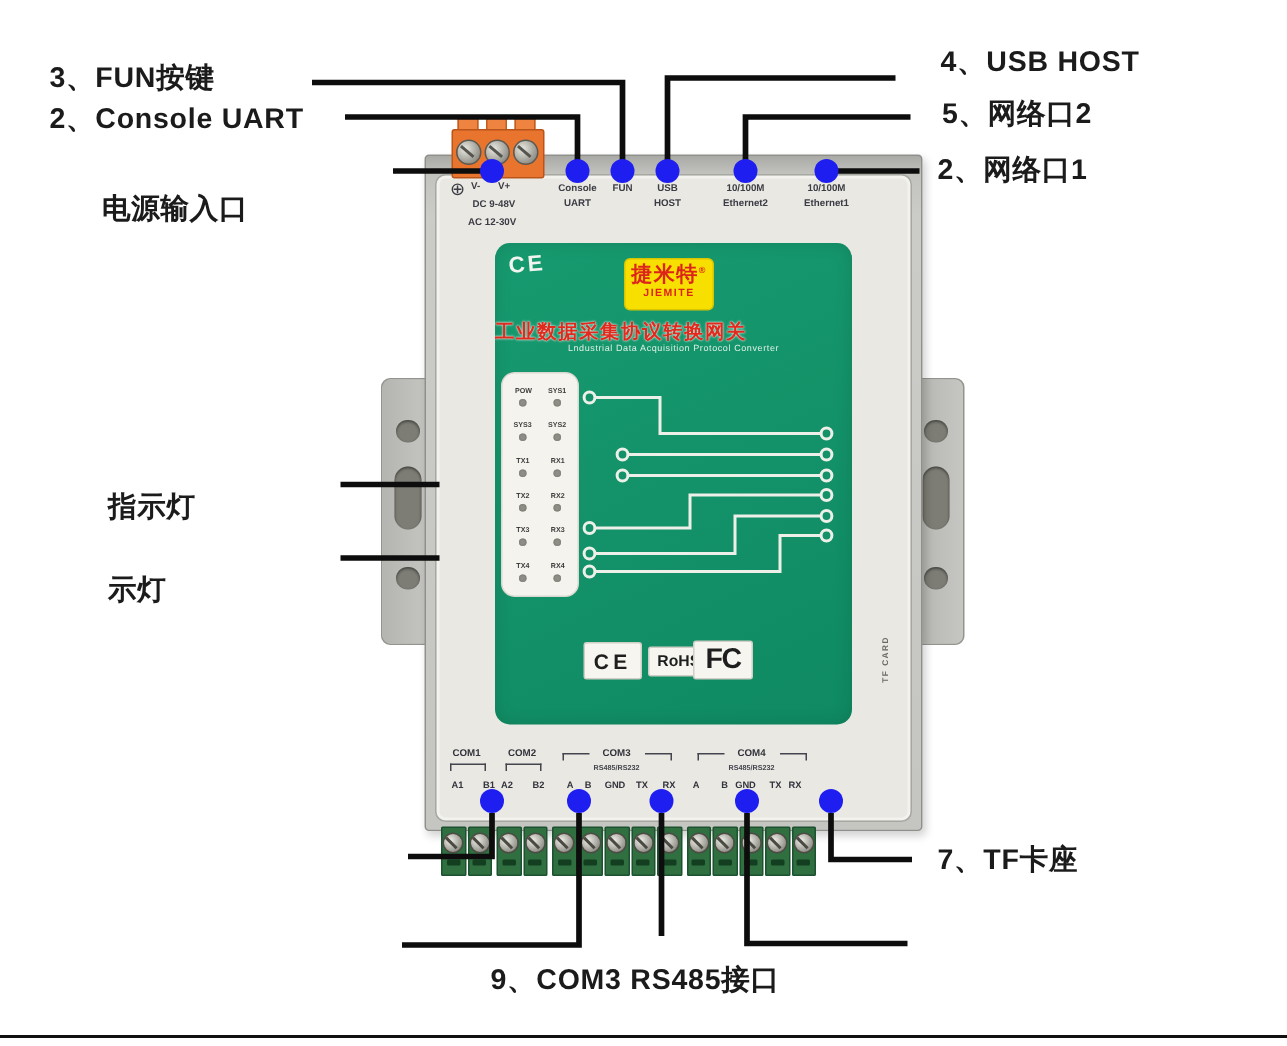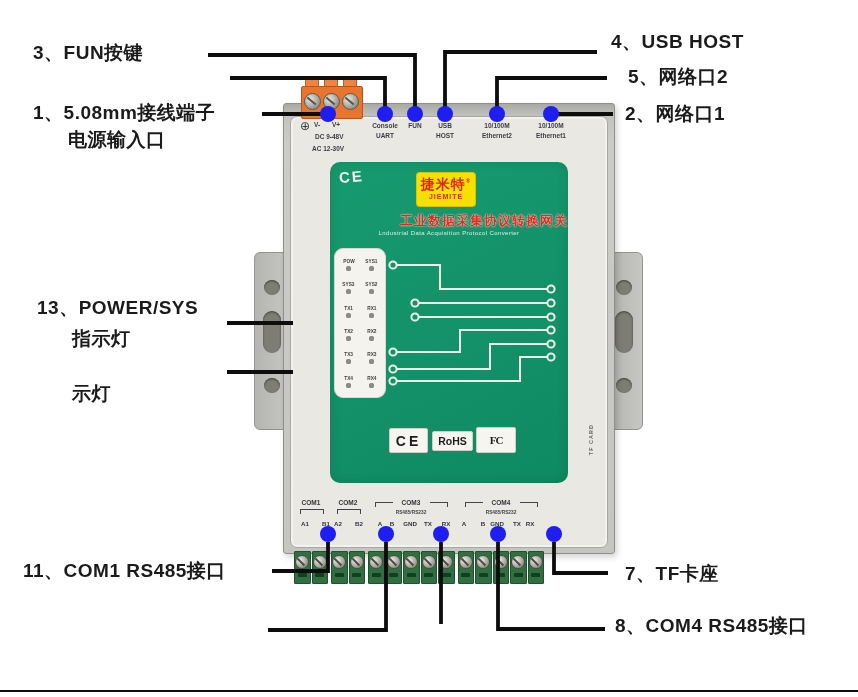--- a/index.html
+++ b/index.html
@@ -39,39 +39,39 @@
   .green-label{position:absolute;left:330px;top:162px;width:238px;height:321px;
                background:linear-gradient(155deg,#179a6f 0,#139168 55%,#0f8a62 100%);
                border-radius:10px;z-index:3;box-shadow:inset 0 0 12px rgba(0,0,0,.12);}
   .ce-mark{position:absolute;left:9px;top:6px;font-size:15px;font-weight:600;color:#f2f5ef;
            letter-spacing:2px;transform:rotate(-5deg);}
   .badge{position:absolute;left:87px;top:11px;width:58px;height:33px;background:#f7e000;
          border-radius:3px;text-align:center;box-shadow:0 0 0 1px #d8c400;}
   .brand-cn{font-size:14px;font-weight:800;color:#dc241b;line-height:17px;letter-spacing:1px;}
   .brand-reg{font-size:6px;vertical-align:super;color:#dc241b;}
   .brand-en{font-size:7px;font-weight:800;color:#dc241b;line-height:7px;letter-spacing:1px;}
-  .label-title{position:absolute;left:0;right:0;top:50px;text-align:right;font-size:13px;font-weight:800;
+  .label-title{position:absolute;left:0;right:0;top:50px;text-align:left;font-size:13px;font-weight:800;
                color:#e02a1e;letter-spacing:1px;text-shadow:0 0 1px #ffffff,0 0 2px rgba(255,255,255,.6);}
   .label-sub{position:absolute;left:0;right:0;top:68px;text-align:center;font-size:6px;color:#dff0e8;letter-spacing:.4px;}
   .led-panel{position:absolute;left:4px;top:86px;width:52px;height:150px;background:#f4f3ee;
              border-radius:9px;border:1px solid #d9d8d1;display:grid;grid-template-columns:1fr 1fr;
              grid-template-rows:repeat(6,1fr);padding:4px 2px;box-sizing:border-box;}
   .led-cell{display:flex;flex-direction:column;align-items:center;justify-content:center;}
   .led-name{font-size:5px;font-weight:700;color:#3e3e3e;line-height:6px;transform:scale(.95);}
   .led-dot{width:5px;height:5px;border-radius:50%;background:#8e8e86;box-shadow:inset 0 0 1px #55554f;margin-top:2px;}
   .company{position:absolute;left:117px;top:88px;width:118px;color:#f2f6f1;}
   .company-cn{font-family:"DejaVu Serif","Liberation Serif",serif;font-size:8.5px;font-weight:700;
               letter-spacing:.5px;white-space:nowrap;}
   .company-en{font-size:6.8px;margin-top:4px;white-space:nowrap;letter-spacing:.2px;}
   .company-web{font-size:8px;margin-top:5px;letter-spacing:1.5px;white-space:nowrap;}
   .cert{position:absolute;background:#f6f5f0;border:1px solid #cfcec7;border-radius:2px;color:#1e1e1e;
         display:flex;align-items:center;justify-content:center;font-weight:800;}
   .cert.ce{left:59px;top:266px;width:37px;height:23px;font-size:14px;letter-spacing:3px;}
   .cert.rohs{left:102px;top:269px;width:39px;height:18px;font-size:10.5px;}
-  .cert.fcc{left:146px;top:265px;width:38px;height:24px;font-size:11px;letter-spacing:-1px;font-family:Liberation Serif, serif;}
+  .cert.fcc{left:132px;top:265px;width:38px;height:24px;font-size:19px;letter-spacing:-1px;}
   .tf-card{position:absolute;left:588px;top:424px;font-size:5.5px;color:#6a6a64;writing-mode:vertical-rl;
            transform:rotate(180deg);letter-spacing:1px;z-index:4;font-weight:700;}
   
   .comhdr{position:absolute;top:499px;transform:translateX(-50%);font-size:6.5px;font-weight:800;color:#33333d;z-index:4;}
   .comsub{position:absolute;top:510px;transform:translateX(-50%);font-size:4.8px;font-weight:700;color:#44444e;z-index:4;}
   .bracket{position:absolute;height:4px;border-top:1.2px solid #44444e;z-index:4;}
   .bracket.bl{border-left:1.2px solid #44444e;}
   .bracket.br{border-right:1.2px solid #44444e;}
   .bracket.full{border-left:1.2px solid #44444e;border-right:1.2px solid #44444e;}
   .pin{position:absolute;top:520px;transform:translateX(-50%);font-size:6.2px;font-weight:800;color:#33333d;z-index:4;}
@@ -348,26 +348,24 @@
       <circle cx="551" cy="114" r="8"></circle>
       <circle cx="328" cy="534" r="8"></circle>
       <circle cx="386" cy="534" r="8"></circle>
       <circle cx="441" cy="534" r="8"></circle>
       <circle cx="498" cy="534" r="8"></circle>
       <circle cx="554" cy="534" r="8"></circle>
     </g>
   </svg>
 
   <div class="callout-label" style="left:33px;top:43px">3、FUN按键</div>
-  <div class="callout-label" style="left:33px;top:103px">1、5.08mm接线端子</div>
+  <div class="callout-label" style="left:33px;top:70px">2、Console UART</div>
   <div class="callout-label" style="left:68px;top:130px">电源输入口</div>
-  <div class="callout-label" style="left:611px;top:32px">4、USB HOST</div>
+  <div class="callout-label" style="left:627px;top:32px">4、USB HOST</div>
   <div class="callout-label" style="left:628px;top:67px">5、网络口2</div>
   <div class="callout-label" style="left:625px;top:104px">2、网络口1</div>
-  <div class="callout-label" style="left:37px;top:298px">13、POWER/SYS</div>
   <div class="callout-label" style="left:72px;top:329px">指示灯</div>
   <div class="callout-label" style="left:72px;top:384px">示灯</div>
-  <div class="callout-label" style="left:23px;top:561px">11、COM1 RS485接口</div>
-  <div class="callout-label" style="left:615px;top:616px">8、COM4 RS485接口</div>
+  <div class="callout-label" style="left:327px;top:644px">9、COM3 RS485接口</div>
   <div class="callout-label" style="left:625px;top:564px">7、TF卡座</div>
 
   <div class="bottom-rule"></div>
 </div>
 
 </body></html>

